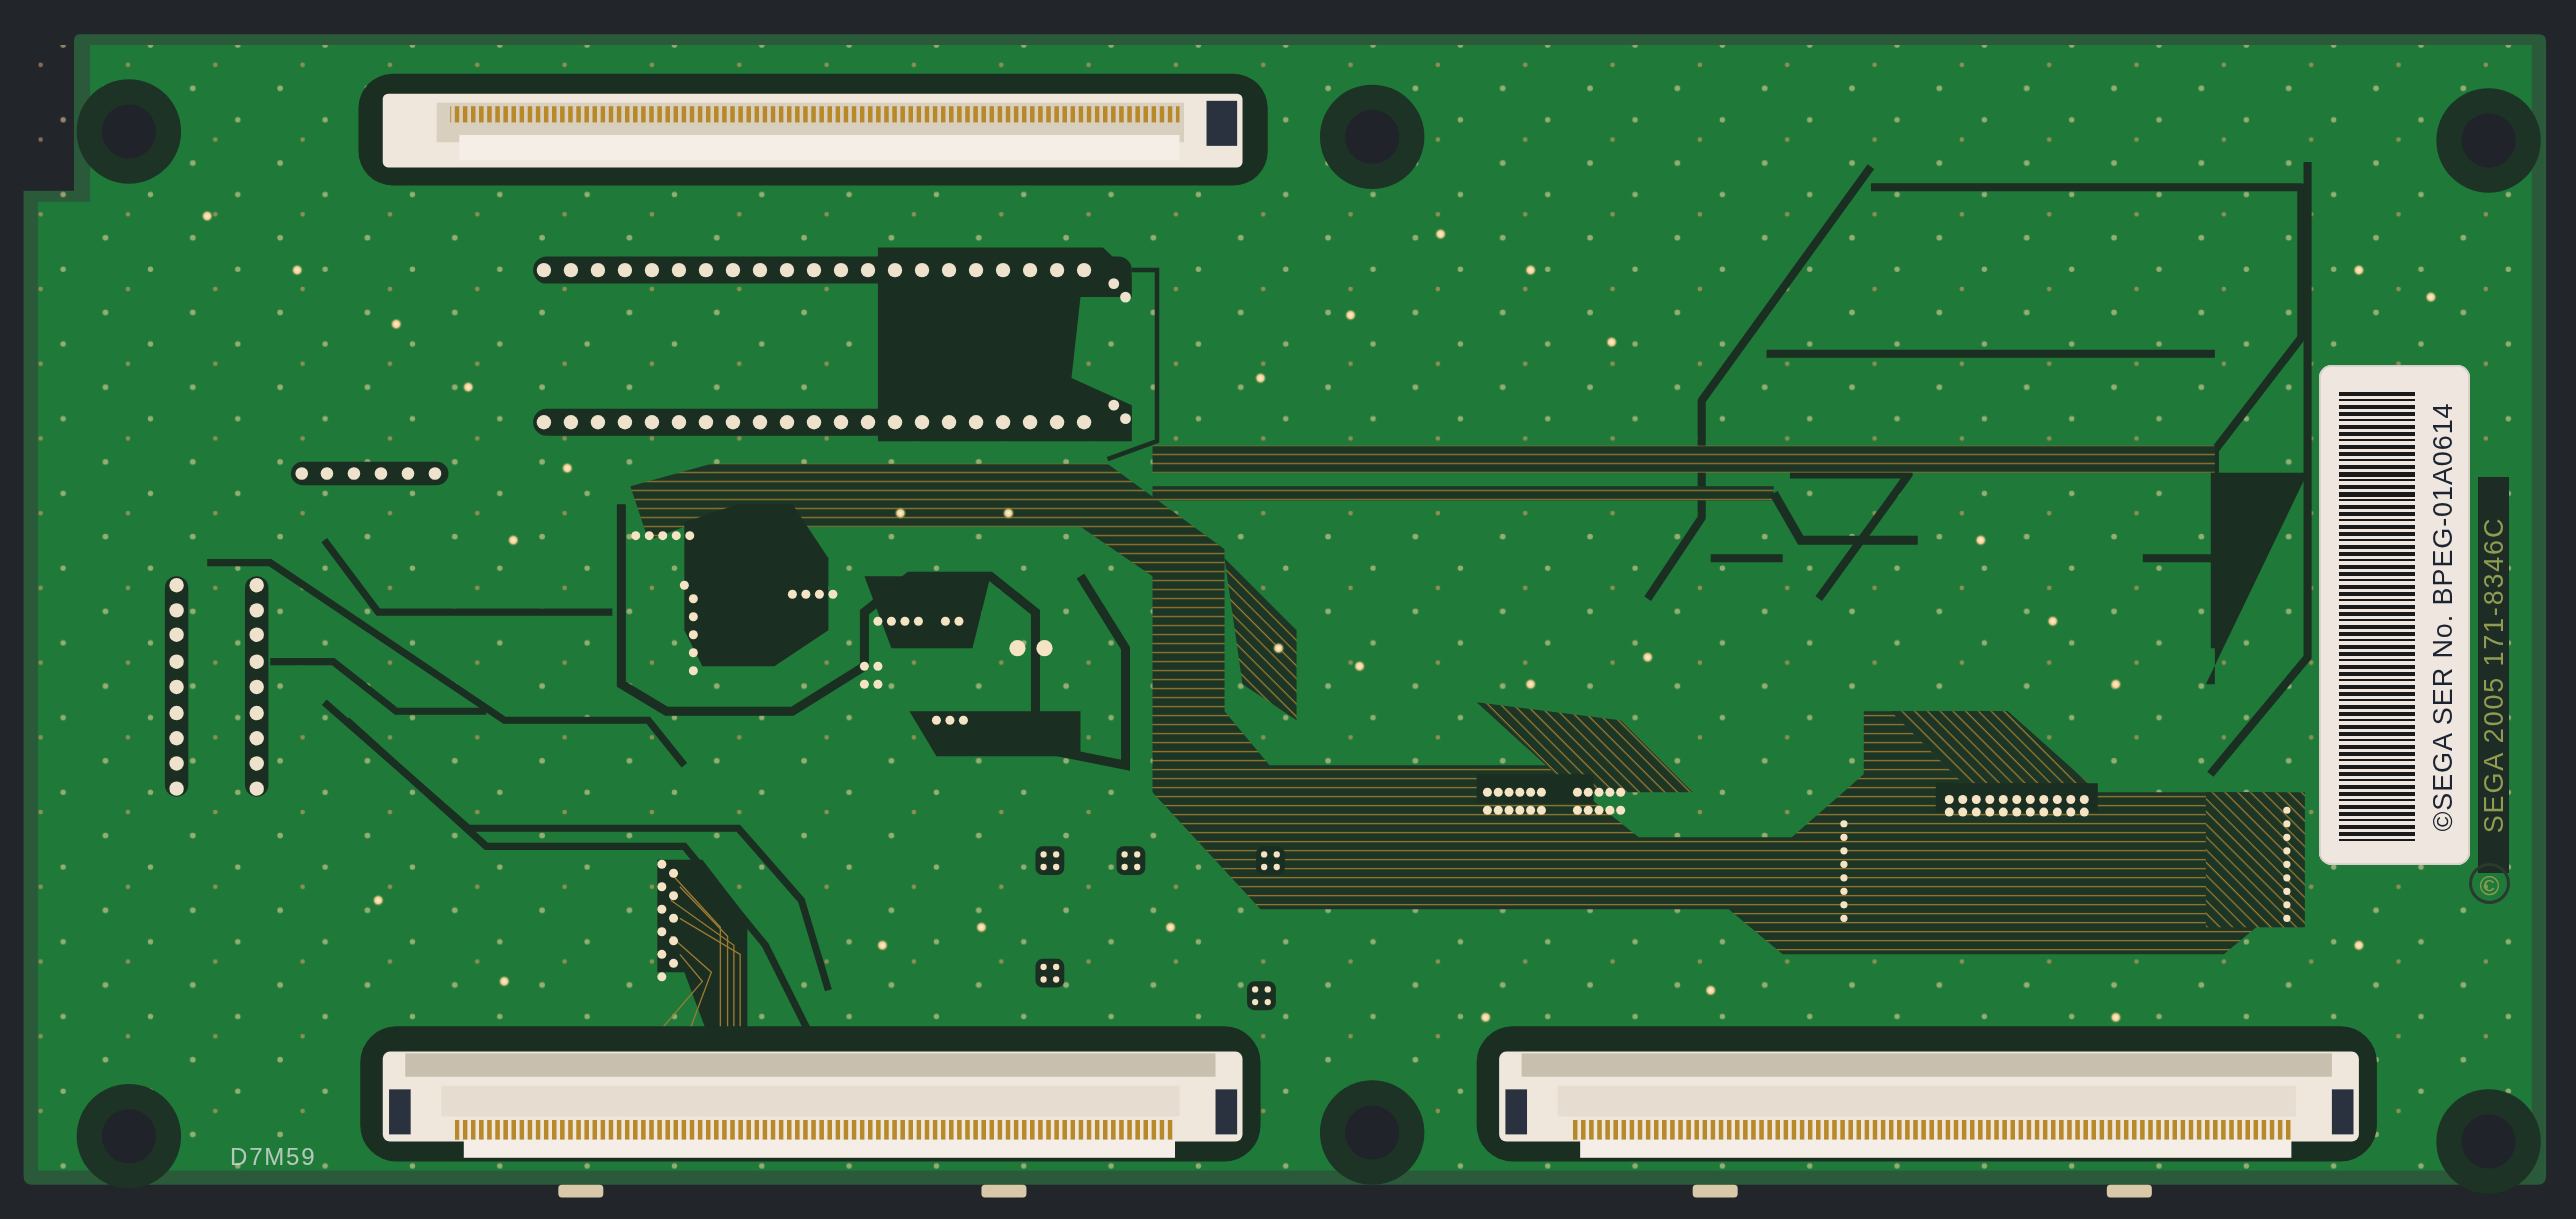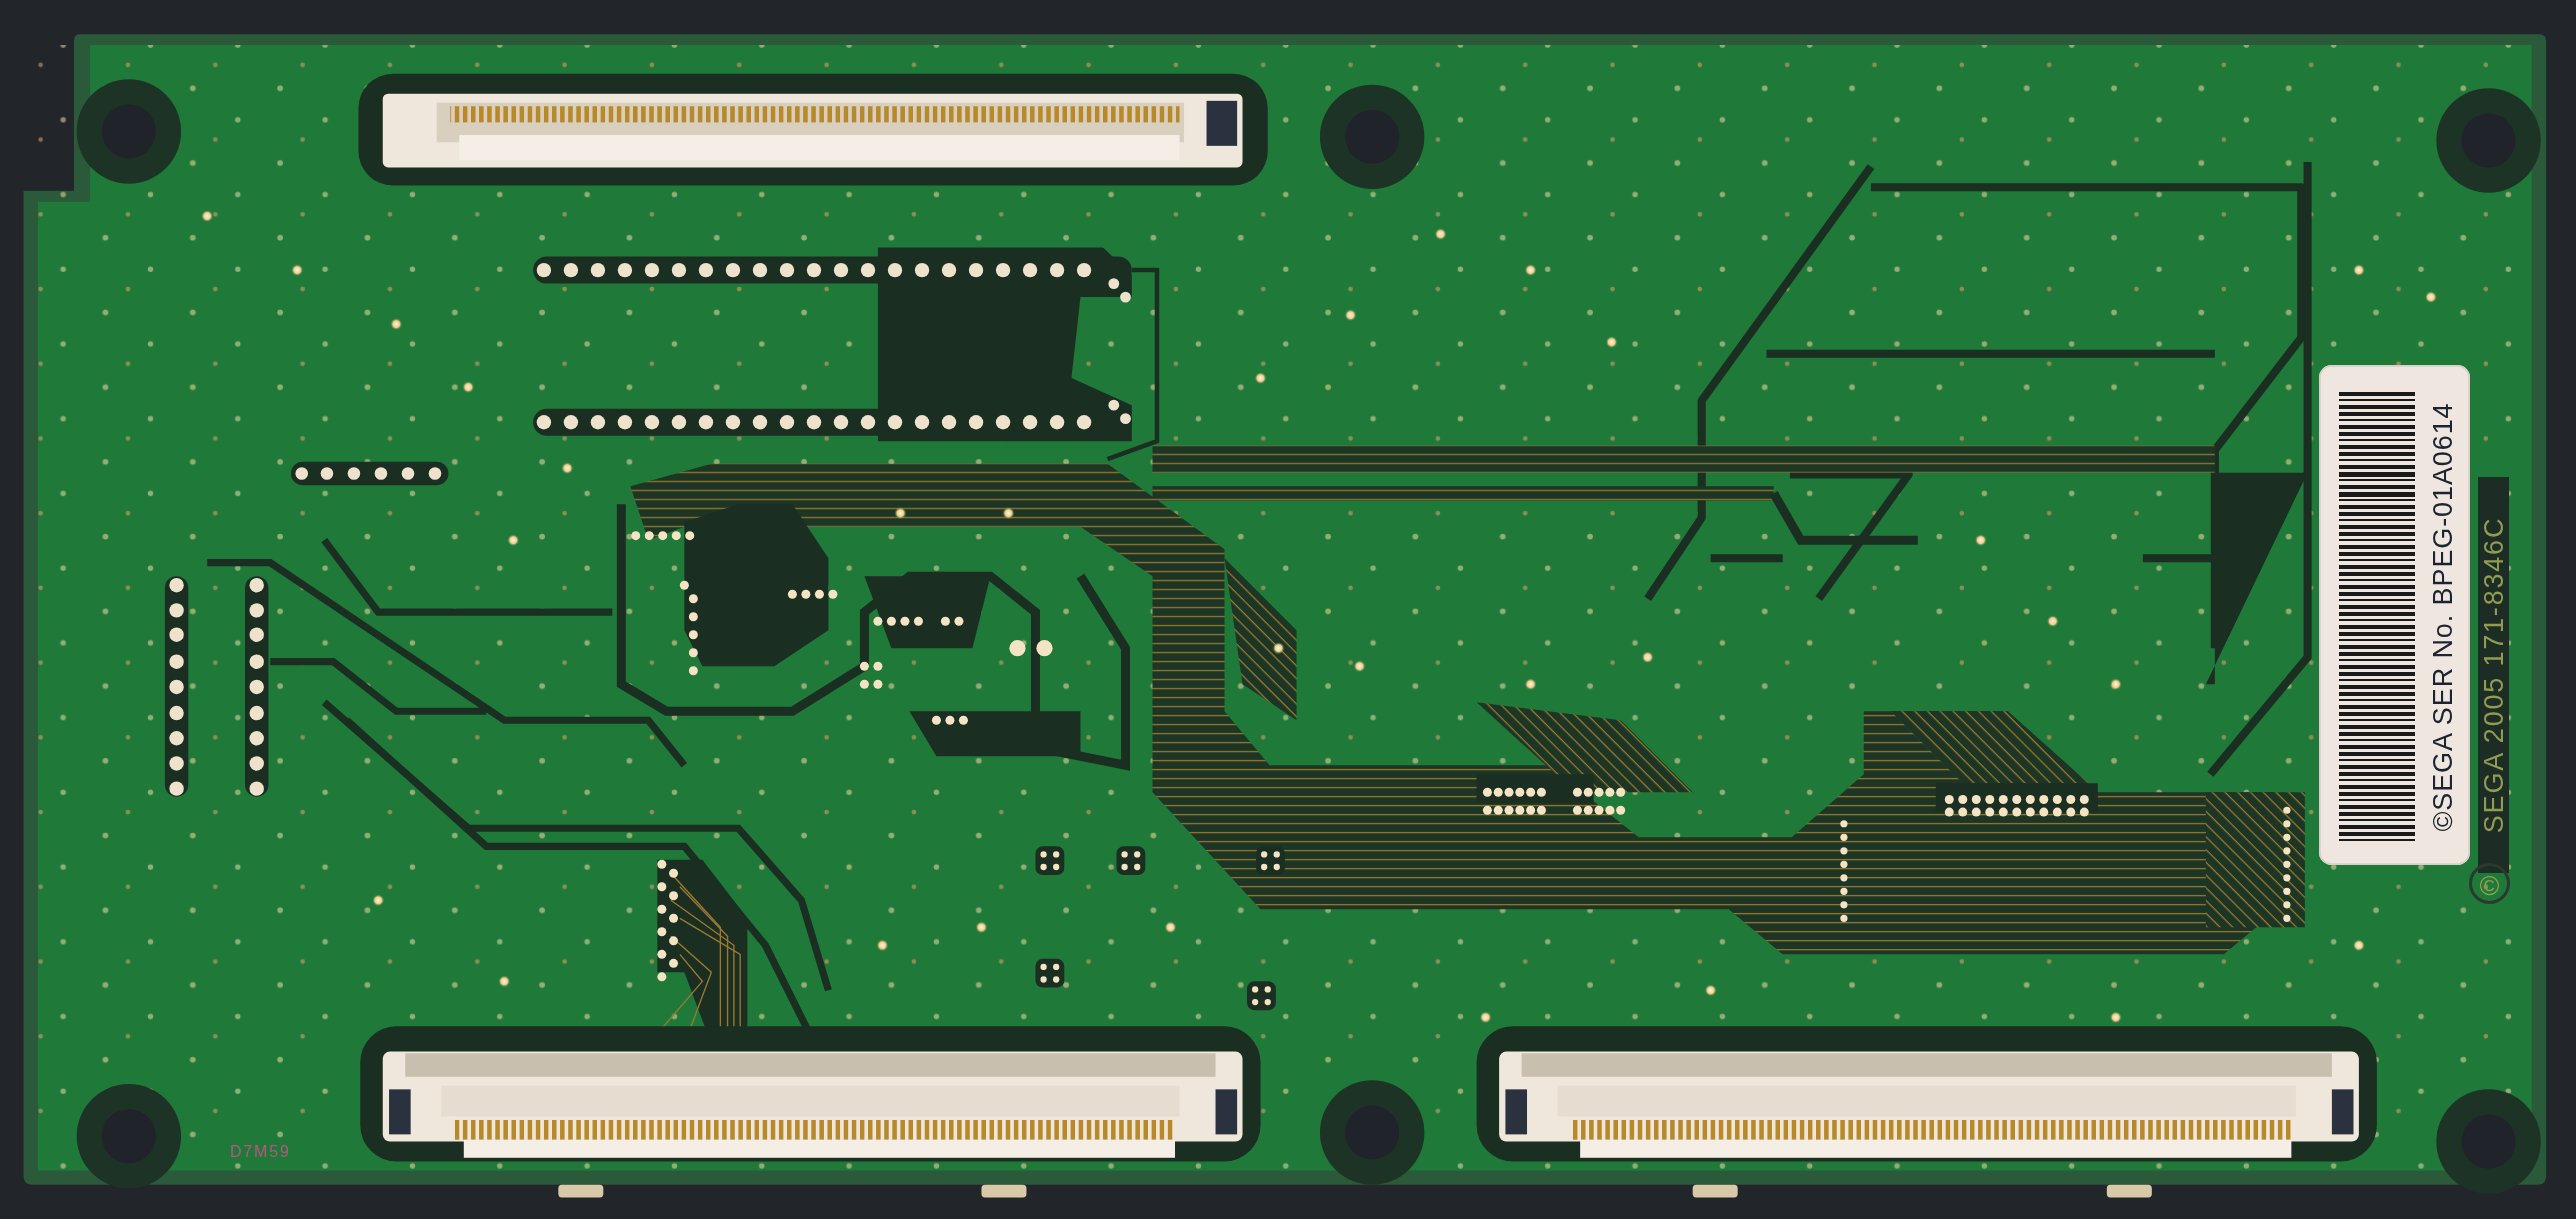--- a/index.html
+++ b/index.html
@@ -7,21 +7,21 @@
   .scene{position:absolute;left:0;top:0;width:2576px;height:1219px;}
   svg{display:block;}
   .label-card{position:absolute;left:2319px;top:365px;width:151px;height:500px;background:#efe6df;border-radius:12.6px;box-shadow:0 0 0 1.8px #d8cfc8 inset;}
   .barcode{position:absolute;left:20px;top:27px;width:76px;height:450px;
     background:repeating-linear-gradient(to bottom,#1a1a1a 0 4.5px,transparent 4.5px 7.2px,#1a1a1a 7.2px 9px,transparent 9px 12.6px,#1a1a1a 12.6px 17px,transparent 17px 20px);}
   .label-text{position:absolute;left:106px;top:18px;width:36px;height:468px;}
   .label-text span{position:absolute;left:50%;top:50%;transform:translate(-50%,-50%) rotate(-90deg);white-space:nowrap;font-size:27px;color:#1b2430;letter-spacing:0.9px;}
   .silk{position:absolute;left:2478px;top:477px;width:31px;height:396px;background:#1d2c24;}
   .silk span{position:absolute;left:50%;top:50%;transform:translate(-50%,-50%) rotate(-90deg);white-space:nowrap;font-size:27px;color:#8f9c52;letter-spacing:1.8px;}
   .copyright-mark{position:absolute;left:2469px;top:863px;width:41px;height:41px;border:3.6px solid #2b3a2e;border-radius:50%;color:#8f9c52;font-size:27px;line-height:41px;text-align:center;box-sizing:border-box;}
-  .silk-small{position:absolute;left:230px;top:1143px;font-size:16px;color:#ec4899;letter-spacing:1.8px;opacity:.75;}
+  .silk-small{position:absolute;left:230px;top:1143px;font-size:24px;color:#e5e5e5;letter-spacing:1.8px;opacity:.75;}
 </style>
 </head>
 <body>
 
 <div class="scene">
 <svg width="2576" height="1219" viewBox="0 0 2861 1354" xmlns="http://www.w3.org/2000/svg">
   <defs>
     <radialGradient id="via" cx="50%" cy="50%" r="50%">
       <stop offset="0" stop-color="#fff6df"></stop>
       <stop offset="0.55" stop-color="#f2c98a"></stop>

